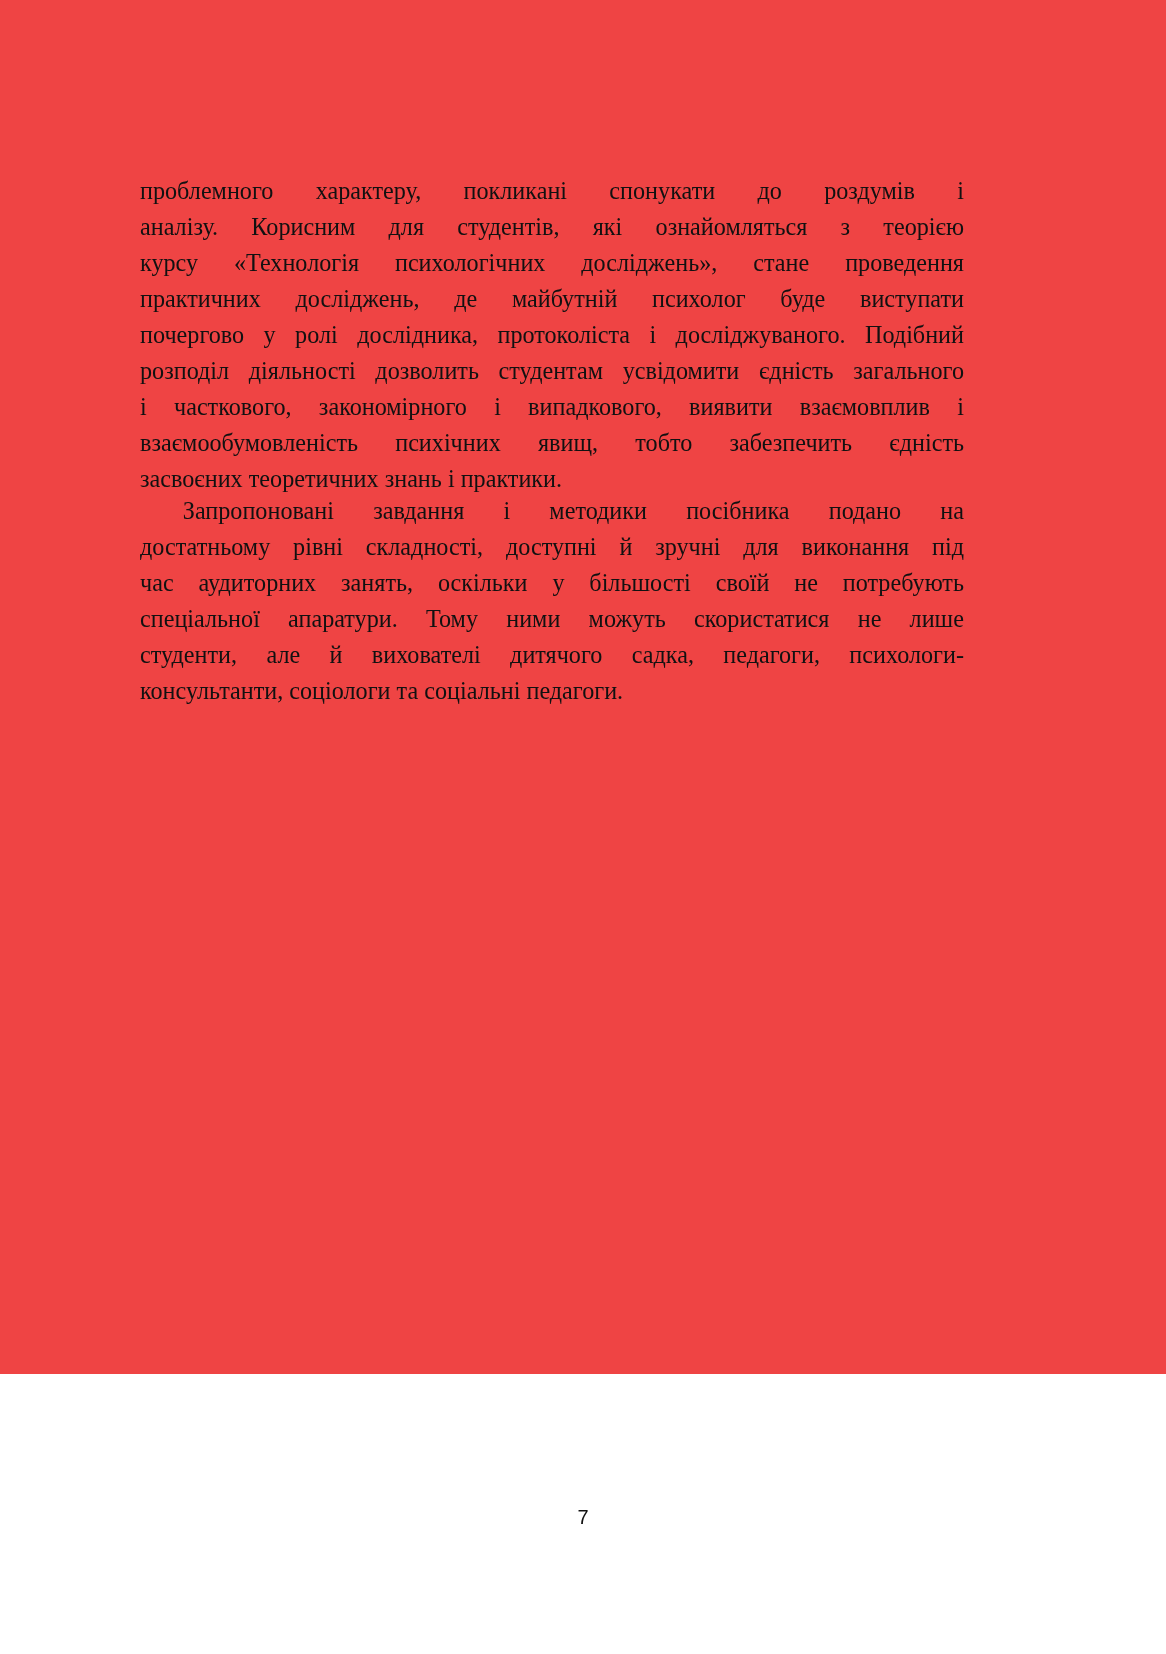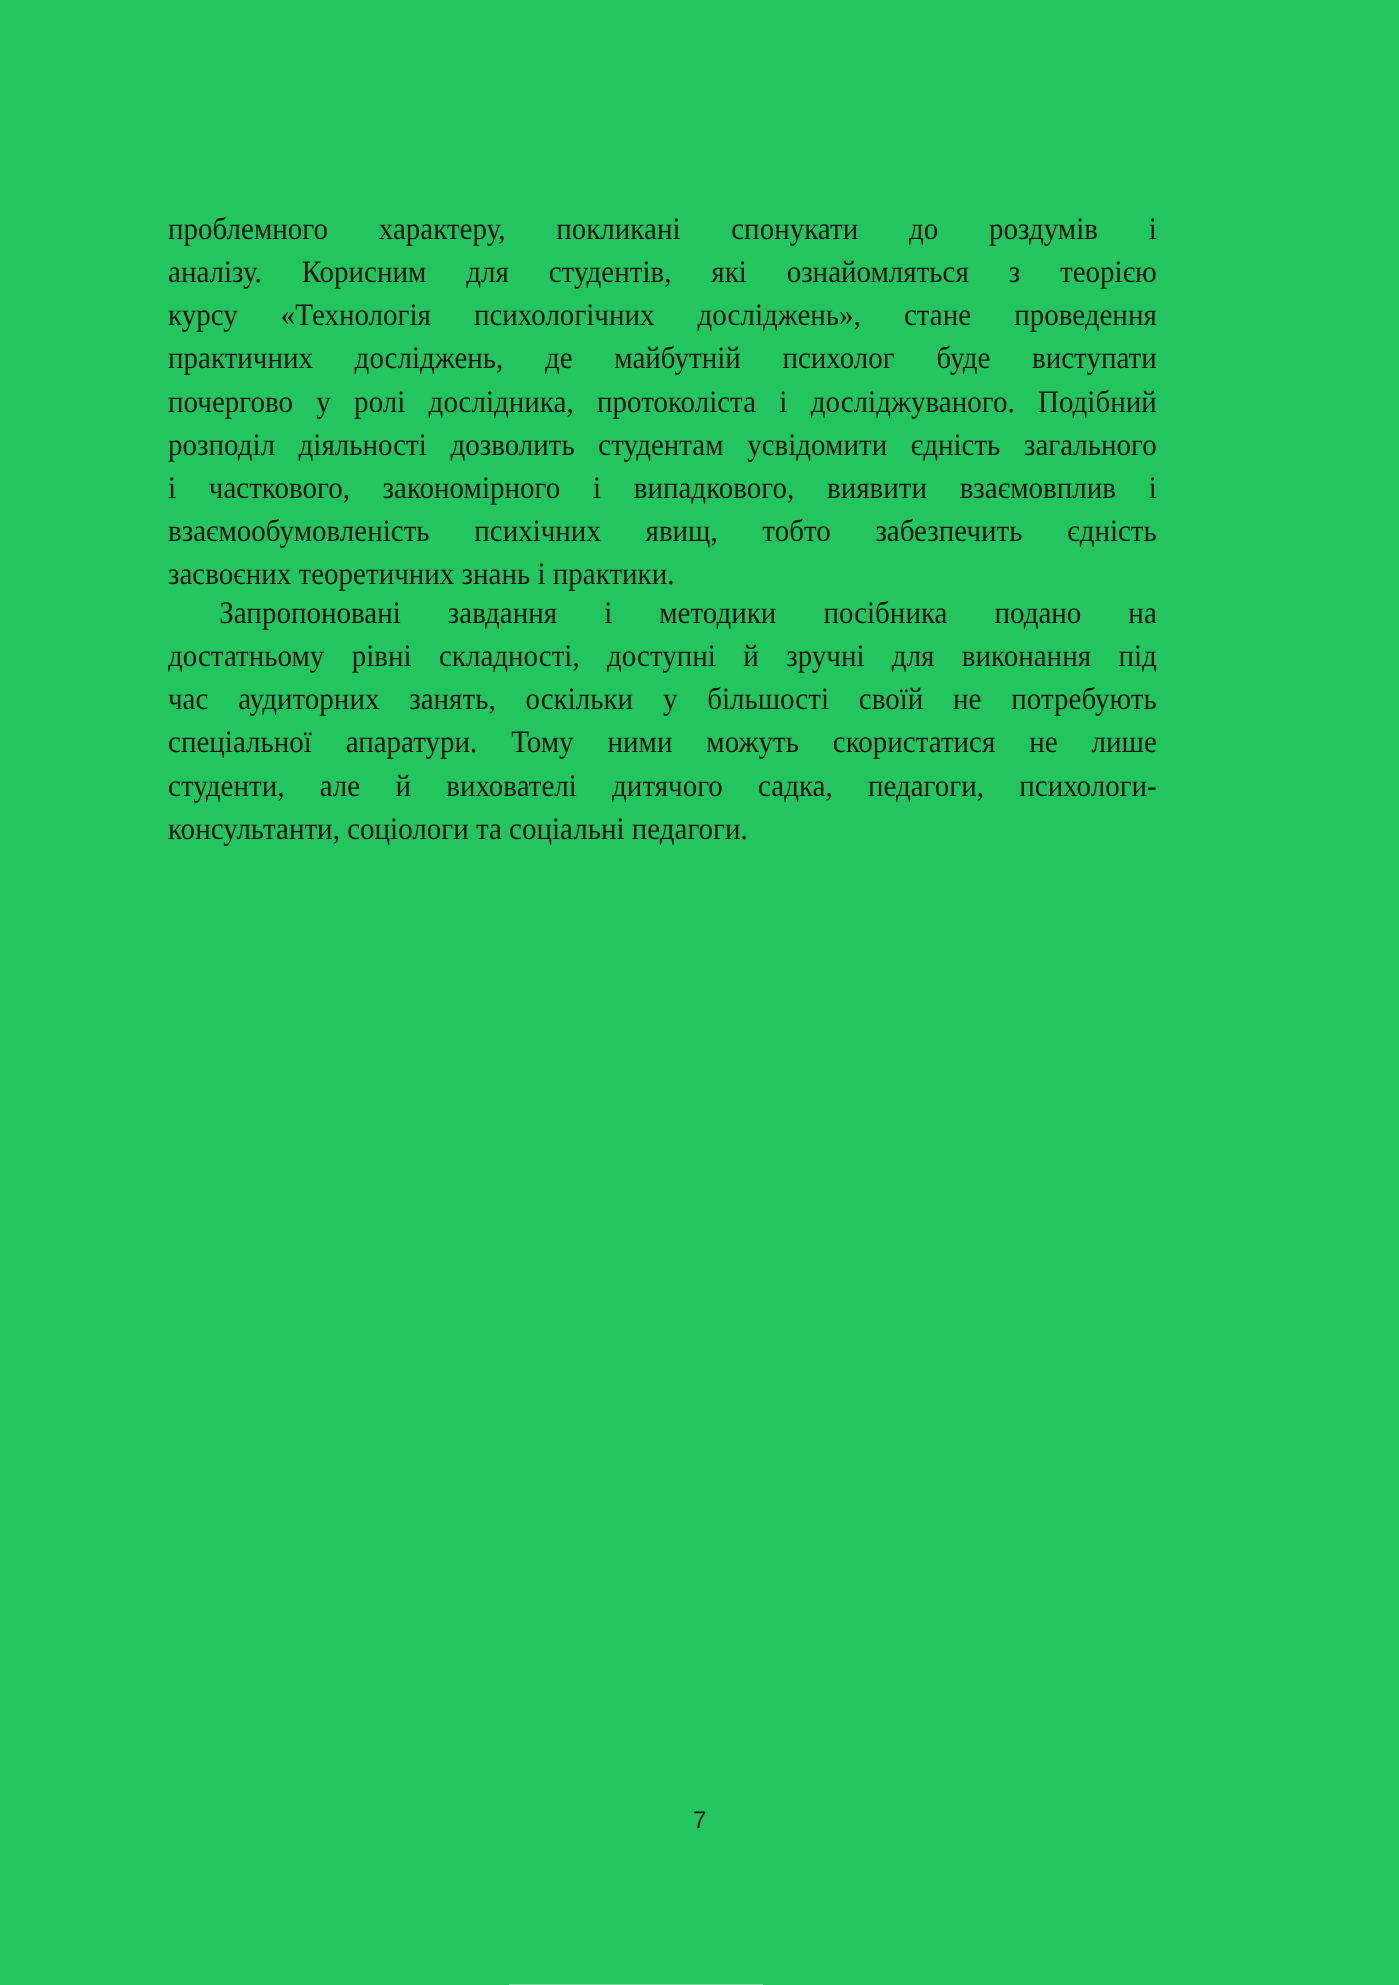--- a/index.html
+++ b/index.html
@@ -1,18 +1,18 @@
 <!DOCTYPE html>
 <html><head>
   <meta charset="utf-8">
   <style>
     html, body { margin: 0; padding: 0; background: #ffffff; }
     body { width: 1166px; height: 1654px; position: relative; overflow: hidden; }
     .page {
-      position: absolute; left: 0; top: 0; width: 1166px; height: 1654px; background: #22c55e;
+      position: absolute; left: 0; top: 0; width: 1166px; height: 1374px; background: #ef4444;
     }
     .text-block {
       position: absolute;
       left: 140px;
       width: 886px;
       font-family: "Liberation Serif", serif;
       font-size: 26px;
       color: #111111;
       transform: scaleX(0.93);
       transform-origin: left top;

